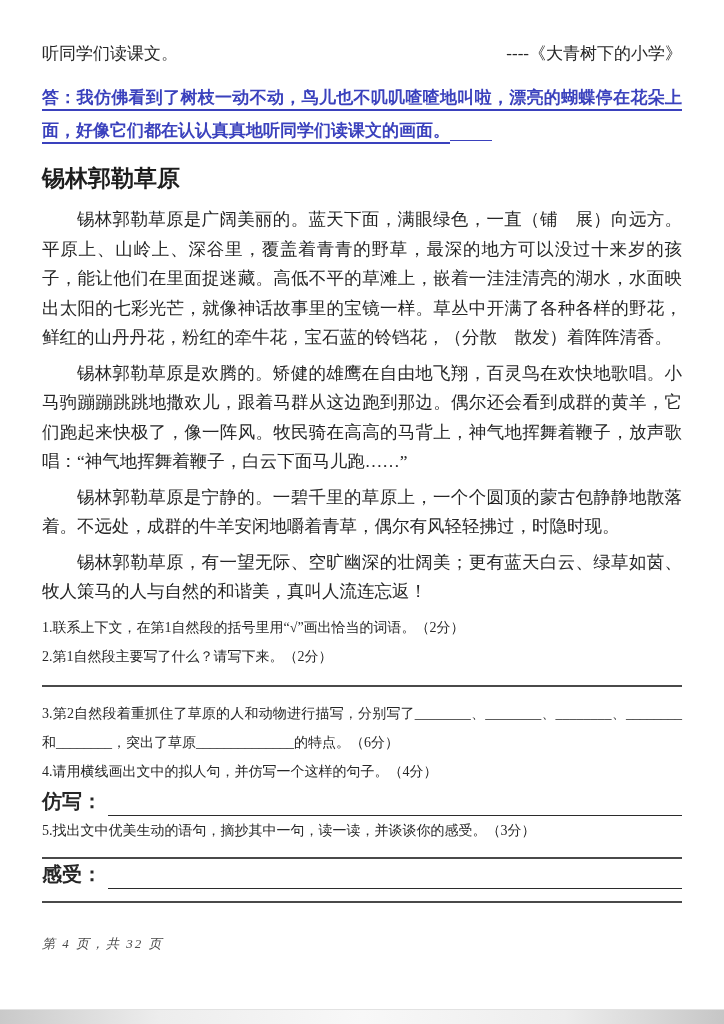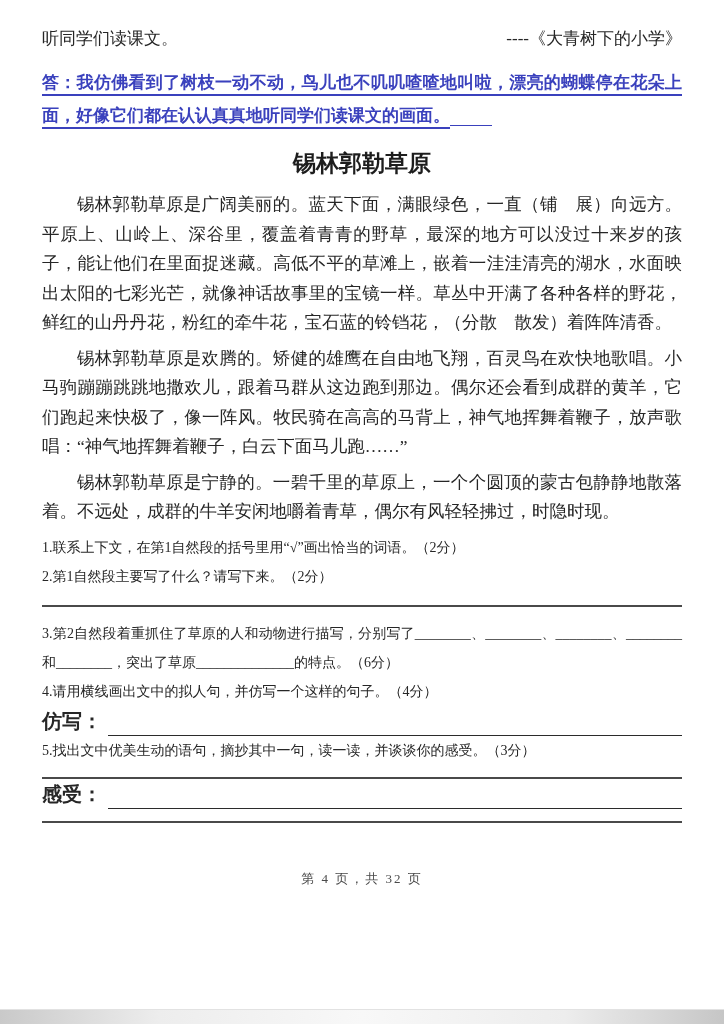--- a/index.html
+++ b/index.html
@@ -6,21 +6,21 @@
   html, body { background: #ffffff; }
   .page {
     position: relative;
     width: 724px;
     height: 1024px;
     margin: 0 auto;
     background: #ffffff;
     font-family: "Liberation Serif", "DejaVu Serif", serif;
     color: #262626;
     overflow: hidden;
-    padding: 28px 42px 0 42px;
+    padding: 43px 42px 0 42px;
   }
   .header-row {
     display: flex;
     justify-content: space-between;
     align-items: baseline;
     font-size: 17px;
     line-height: 22px;
   }
   .blue-answer {
     margin-top: 16px;
@@ -38,21 +38,21 @@
   .blue-answer .tail-ext {
     display: inline-block;
     width: 42px;
     border-bottom: 1.5px solid #3a41bd;
     height: 1px;
     vertical-align: baseline;
     transform: translateY(5px);
   }
   .doc-title {
     margin: 16px 0 10px 0;
-    text-align: center;
+    text-align: left;
     font-size: 23px;
     line-height: 32px;
     font-weight: bold;
     color: #1d1d1d;
   }
   .body-para {
     font-size: 17.5px;
     line-height: 29.5px;
     text-align: justify;
     text-indent: 2em;
@@ -79,25 +79,26 @@
   }
   .write-line .label { white-space: nowrap; font-weight: bold; }
   .write-line .fill {
     flex: 1;
     border-bottom: 1.5px solid #2b2b2b;
     height: 22px;
     margin-left: 6px;
   }
   .ganshou-row { }
   .footer {
-    margin-top: 47px;
-    text-align: center;
+    margin-top: 32px;
+    text-align: left;
     font-size: 13px;
     letter-spacing: 2px;
     color: #4a4a4a;
+    font-style: italic;
   }
   .bottom-edge {
     position: absolute;
     left: 0; right: 0; bottom: 0;
     height: 15px;
     background: linear-gradient(to right, #c9c9c9, #ededed 22%, #f8f8f8 50%, #ededed 78%, #c6c6c6);
     border-top: 1px solid #e2e2e2;
   }
 </style>
 </head>
@@ -110,20 +111,21 @@
     <span>----《大青树下的小学》</span>
   </div>
 
   <div class="blue-answer"><span>答：我仿佛看到了树枝一动不动，鸟儿也不叽叽喳喳地叫啦，漂亮的蝴蝶停在花朵上面，好像它们都在认认真真地听同学们读课文的画面。</span><span class="tail-ext"></span></div>
 
   <div class="doc-title">锡林郭勒草原</div>
 
   <p class="body-para">锡林郭勒草原是广阔美丽的。蓝天下面，满眼绿色，一直（铺　展）向远方。平原上、山岭上、深谷里，覆盖着青青的野草，最深的地方可以没过十来岁的孩子，能让他们在里面捉迷藏。高低不平的草滩上，嵌着一洼洼清亮的湖水，水面映出太阳的七彩光芒，就像神话故事里的宝镜一样。草丛中开满了各种各样的野花，鲜红的山丹丹花，粉红的牵牛花，宝石蓝的铃铛花，（分散　散发）着阵阵清香。</p>
   <p class="body-para">锡林郭勒草原是欢腾的。矫健的雄鹰在自由地飞翔，百灵鸟在欢快地歌唱。小马驹蹦蹦跳跳地撒欢儿，跟着马群从这边跑到那边。偶尔还会看到成群的黄羊，它们跑起来快极了，像一阵风。牧民骑在高高的马背上，神气地挥舞着鞭子，放声歌唱：“神气地挥舞着鞭子，白云下面马儿跑……”</p>
   <p class="body-para">锡林郭勒草原是宁静的。一碧千里的草原上，一个个圆顶的蒙古包静静地散落着。不远处，成群的牛羊安闲地嚼着青草，偶尔有风轻轻拂过，时隐时现。</p>
+  <p class="body-para">锡林郭勒草原，有一望无际、空旷幽深的壮阔美；更有蓝天白云、绿草如茵、牧人策马的人与自然的和谐美，真叫人流连忘返！</p>
 
   <div class="question">1.联系上下文，在第1自然段的括号里用“√”画出恰当的词语。（2分）</div>
   <div class="question">2.第1自然段主要写了什么？请写下来。（2分）</div>
 
   <div class="answer-rule"></div>
 
   <div class="question">3.第2自然段着重抓住了草原的人和动物进行描写，分别写了________、________、________、________和________，突出了草原______________的特点。（6分）</div>
   <div class="question">4.请用横线画出文中的拟人句，并仿写一个这样的句子。（4分）</div>
 
   <div class="write-line">

